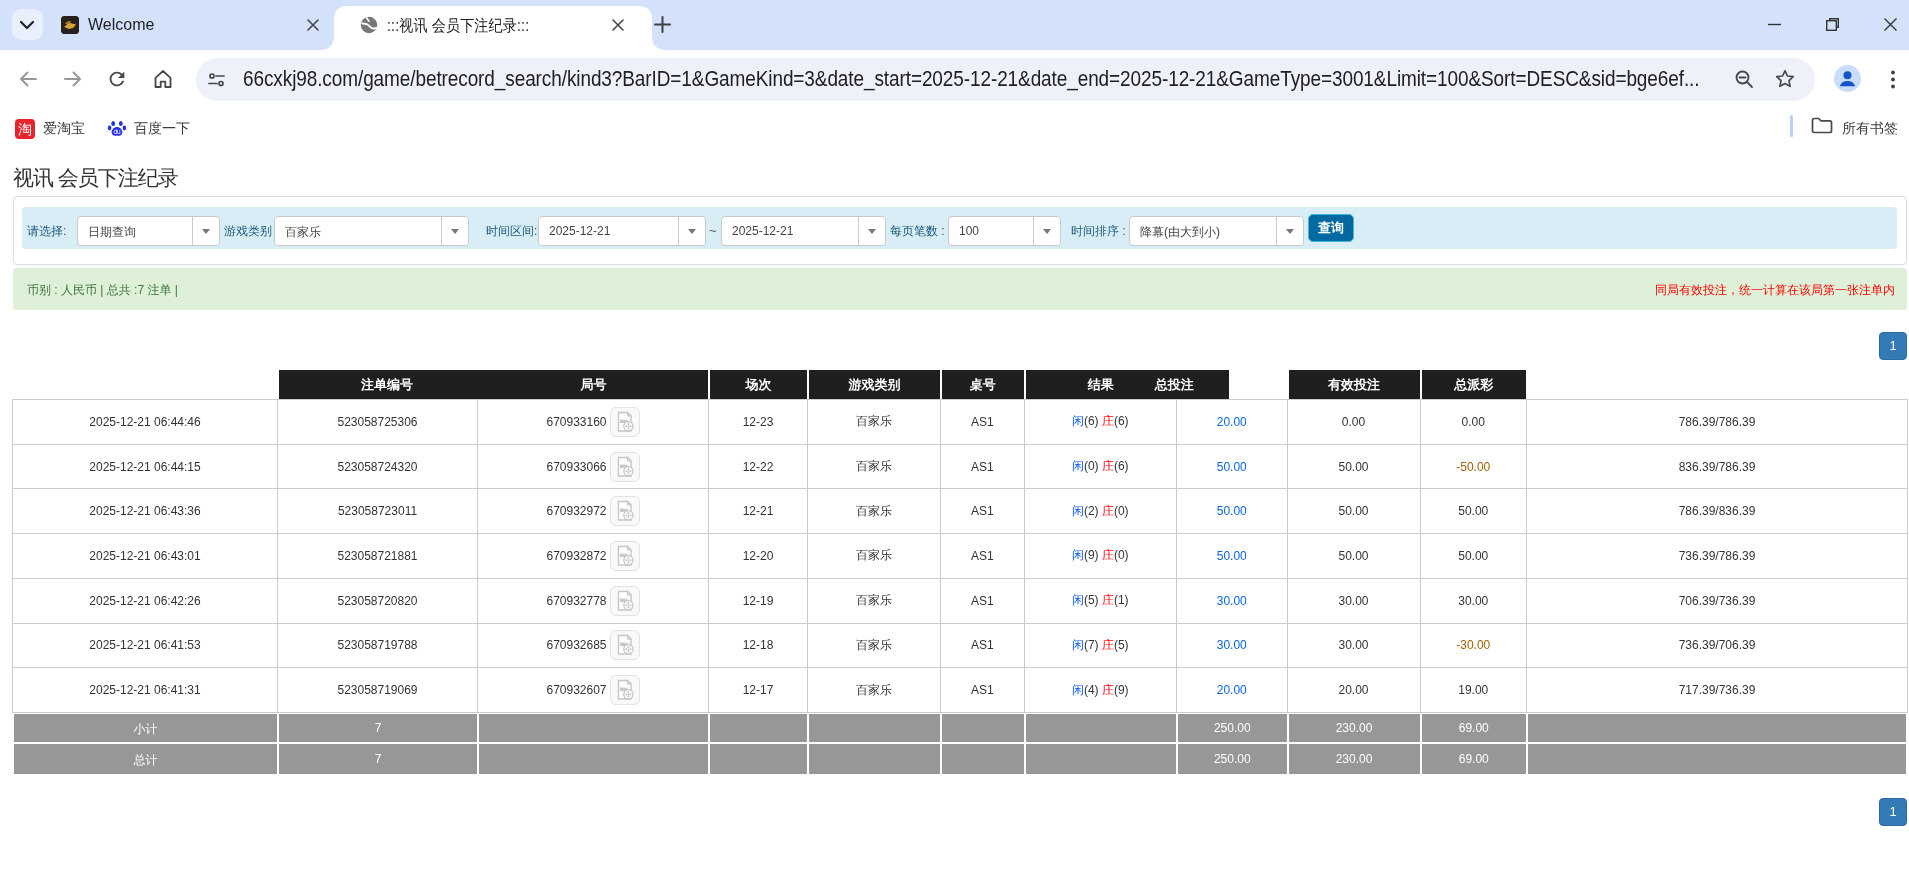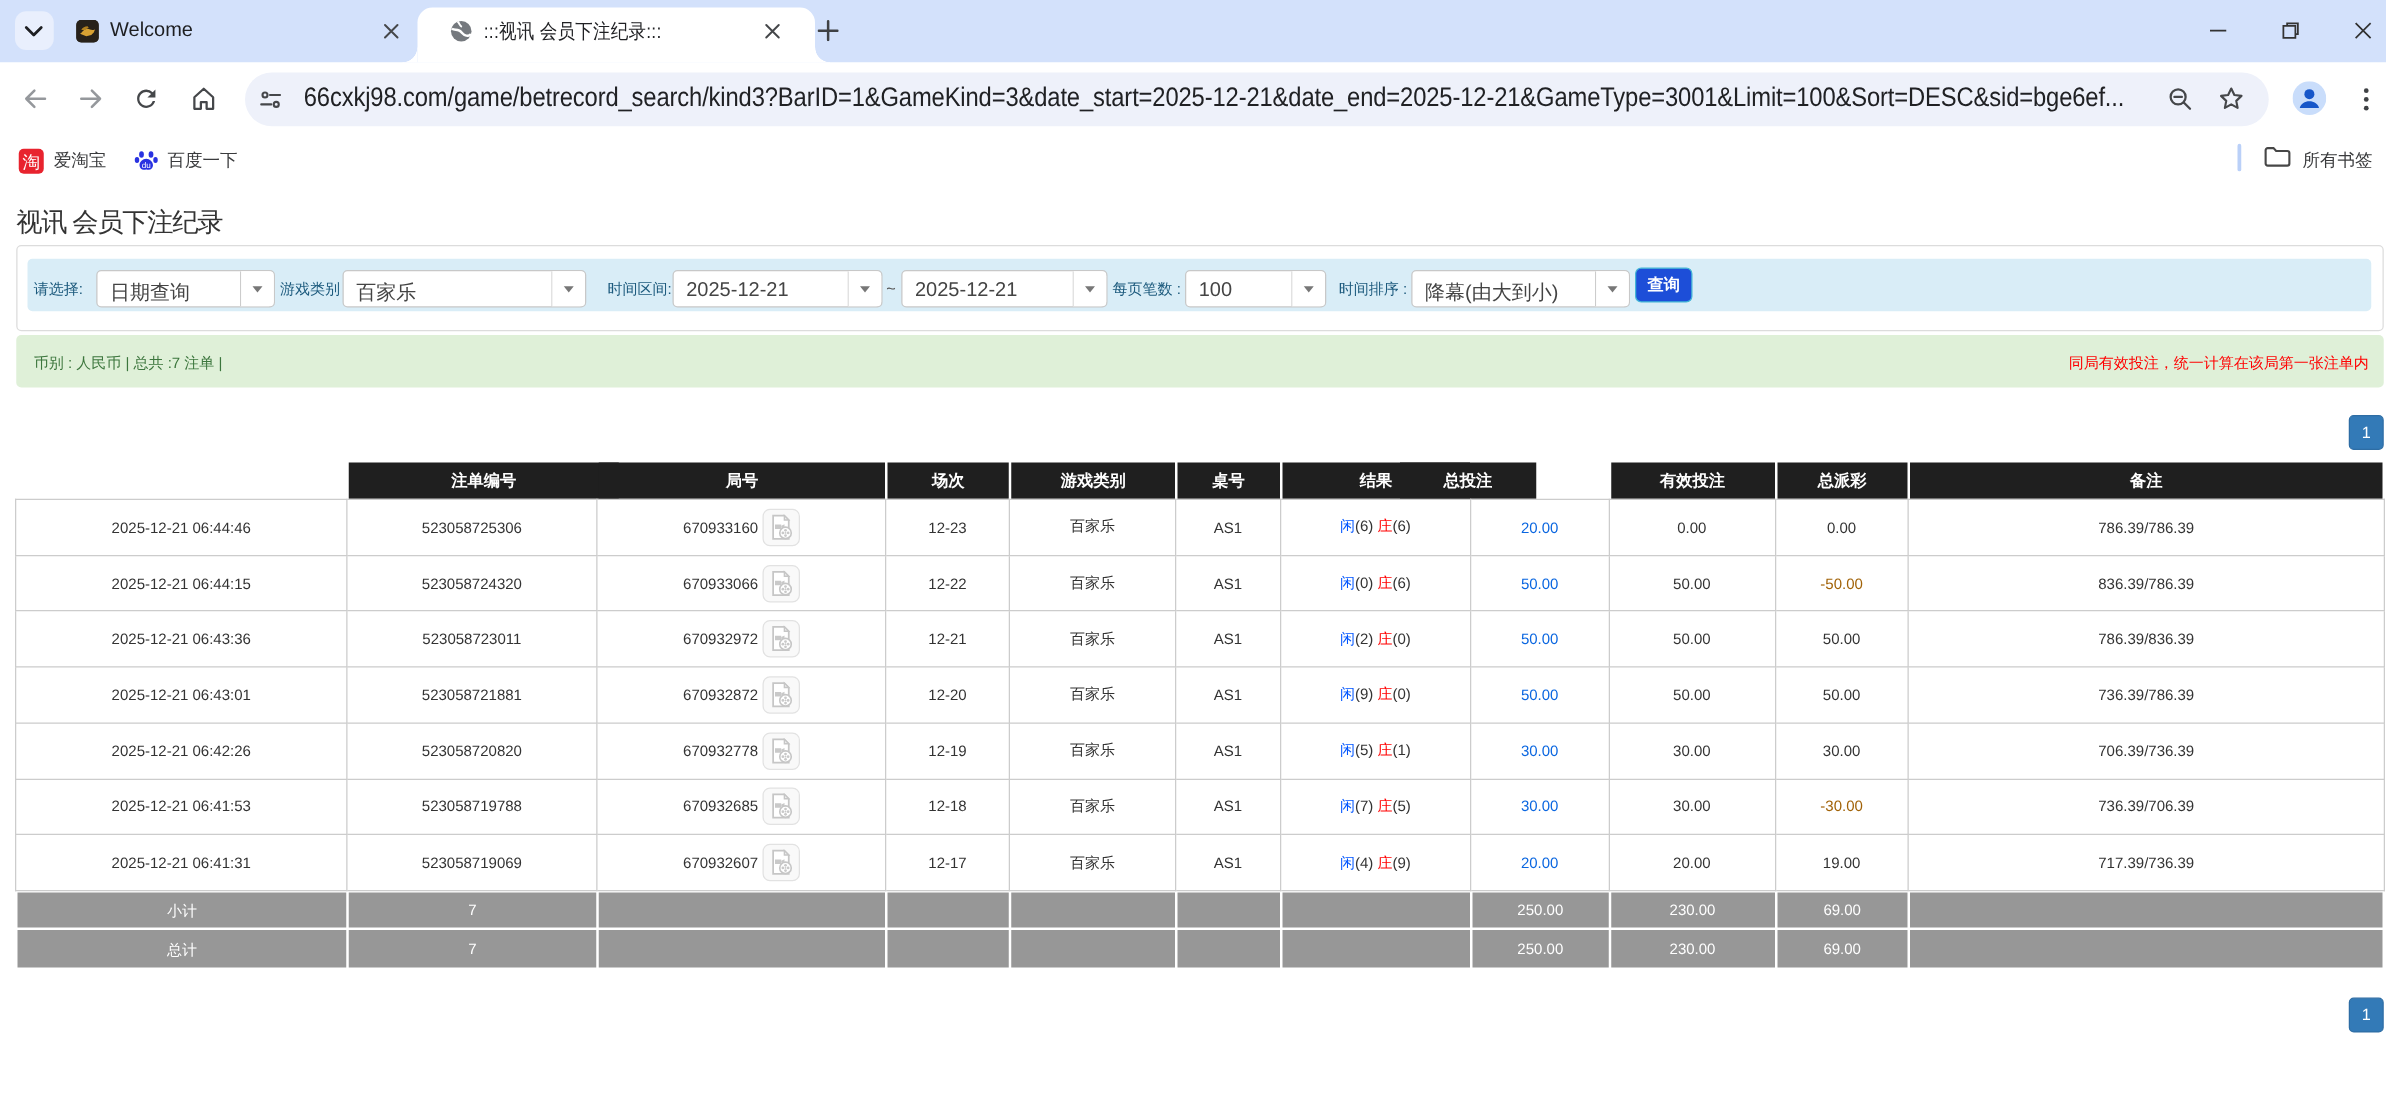--- a/index.html
+++ b/index.html
@@ -29,25 +29,25 @@
 #bdtext{left:134px;top:120px;font-size:14px;color:#3a3b3d}
 #bmsep{left:1790px;top:115px;width:3px;height:22px;background:#bad0f8;border-radius:2px}
 #allbm{left:1842px;top:120px;font-size:14px;color:#3a3b3d}
 
 
 #ptitle{left:13px;top:164px;font-size:21px;letter-spacing:-1px;color:#333}
 #filterbox{left:13px;top:196px;width:1894px;height:69px;background:#fff;border:1px solid #dcdcdc;border-radius:4px}
 #bluebar{left:22px;top:207px;width:1875px;height:42px;background:#d9edf7;border-radius:4px}
 .flabel{font-size:12px;font-weight:normal;color:#1c5a7d;top:224px;line-height:14px}
 .fbox{top:216px;height:30px;background:#fff;border:1px solid #c8c8c8;border-radius:4px}
-.fbox .tx{position:absolute;left:10px;top:7px;font-size:16px;color:#444;white-space:nowrap}
+.fbox .tx{position:absolute;left:10px;top:7px;font-size:12px;color:#444;white-space:nowrap}
 .fbox .arr{position:absolute;right:0;top:0;width:27px;height:28px;border-left:1px solid #ccc;border-radius:0 4px 4px 0;background:#fff}
 .fbox .arr:after{content:"";position:absolute;left:9px;top:12px;width:0;height:0;
   border-left:4.5px solid transparent;border-right:4.5px solid transparent;border-top:5px solid #777}
-#qbtn{left:1308px;top:214px;width:46px;height:28px;background:#1d4ed8;border:1px solid #43b6d6;border-radius:5px;
+#qbtn{left:1308px;top:214px;width:46px;height:28px;background:#0369a1;border:1px solid #43b6d6;border-radius:5px;
   color:#fff;font-size:13px;font-weight:bold;text-align:center;line-height:26px}
 #greenbar{left:13px;top:268px;width:1894px;height:42px;background:#dff0d8;border-radius:4px}
 #gleft{left:27px;top:282px;font-size:12px;color:#3c763d}
 #gright{right:14px;top:282px;font-size:12px;color:#f00}
 .pagebtn{width:28px;height:28px;background:#337ab7;border:1px solid #2e6da4;border-radius:4px;
   color:#fff;font-size:13px;text-align:center;line-height:26px}
 
 
 #thead{left:12px;top:370px;width:1895px;height:29px}
 .th{position:absolute;top:0;height:29px;background:#1f1f1f;color:#fff;
@@ -211,21 +211,20 @@
   <div class="abs" id="thead">
       <div class="th" style="left:267px;width:216px">注单编号</div>
       <div class="th" style="left:467px;width:229px">局号</div>
       <div class="th" style="left:698px;width:97px">场次</div>
       <div class="th" style="left:797px;width:131px">游戏类别</div>
       <div class="th" style="left:930px;width:81.5px">桌号</div>
       <div class="th" style="left:1013.5px;width:150.5px">结果</div>
       <div class="th" style="left:1108px;width:108.5px">总投注</div>
       <div class="th" style="left:1276.5px;width:131px">有效投注</div>
       <div class="th" style="left:1409.5px;width:104.5px">总派彩</div>
-      <div class="th" style="left:1516px;width:378px">备注</div>
     </div>
   <table class="abs" id="dtable">
       <tbody id="tbody">
         <tr>
           <td style="width:265px;height:0;border:none;padding:0"></td>
           <td style="width:200px;height:0;border:none;padding:0"></td>
           <td style="width:231px;height:0;border:none;padding:0"></td>
           <td style="width:99px;height:0;border:none;padding:0"></td>
           <td style="width:133px;height:0;border:none;padding:0"></td>
           <td style="width:83.5px;height:0;border:none;padding:0"></td>

